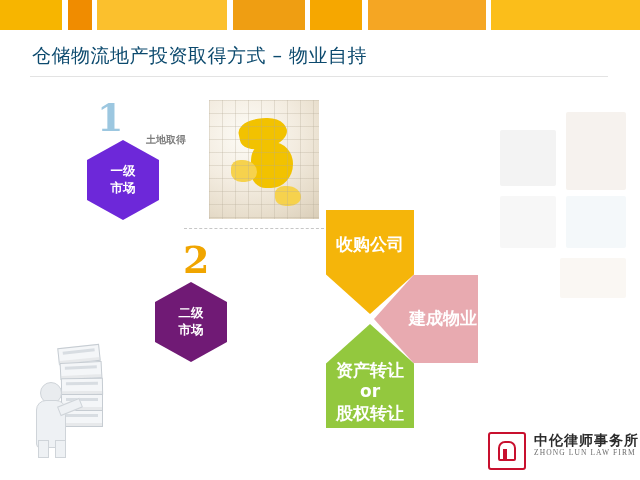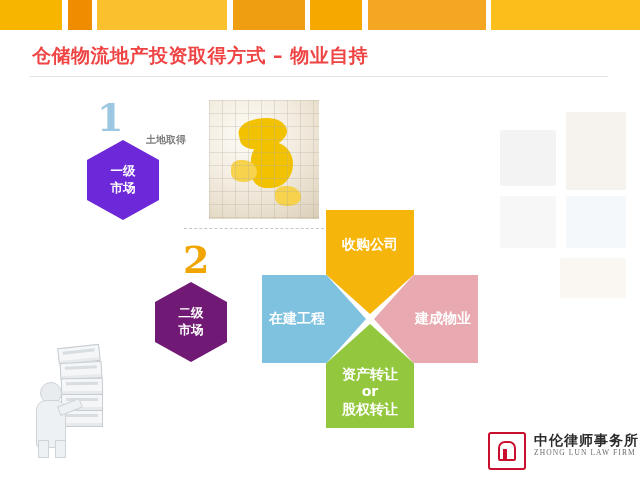--- a/index.html
+++ b/index.html
@@ -25,22 +25,22 @@
     display: flex;
   }
   .topbar span { display: block; height: 100%; }
 
   
   .title {
     position: absolute;
     left: 32px;
     top: 43px;
     font-size: 19px;
-    font-weight: bold;
-    color: #ef4444;
+    font-weight: normal;
+    color: #0c4a6e;
     letter-spacing: 0.5px;
     white-space: nowrap;
     text-align: center;
   }
   .title-rule {
     position: absolute;
     left: 30px;
     top: 76px;
     width: 578px;
     height: 1px;
@@ -135,21 +135,21 @@
     width: 216px;
     height: 218px;
   }
   .arrow {
     position: absolute;
     display: flex;
     align-items: center;
     justify-content: center;
     color: #ffffff;
     font-weight: bold;
-    font-size: 14px;
+    font-size: 17px;
     line-height: 1.25;
     text-align: center;
   }
   .arrow-top {
     left: 64px; top: 0;
     width: 88px; height: 104px;
     background: #f5b50a;
     clip-path: polygon(0 0, 100% 0, 100% 62%, 50% 100%, 0 62%);
     padding-bottom: 34px;
     box-sizing: border-box;
@@ -320,23 +320,20 @@
       <div>市场</div>
     </div>
   </div>
 
   <div class="dash"></div>
 
   <div class="pinwheel">
     <div class="arrow arrow-top">
       <span>收购公司</span>
     </div>
-    <div class="arrow arrow-left">
-      <span>在建工程</span>
-    </div>
     <div class="arrow arrow-right">
       <span>建成物业</span>
     </div>
     <div class="arrow arrow-bottom">
       <div>
         <div>资产转让</div>
         <div>or</div>
         <div>股权转让</div>
       </div>
     </div>

